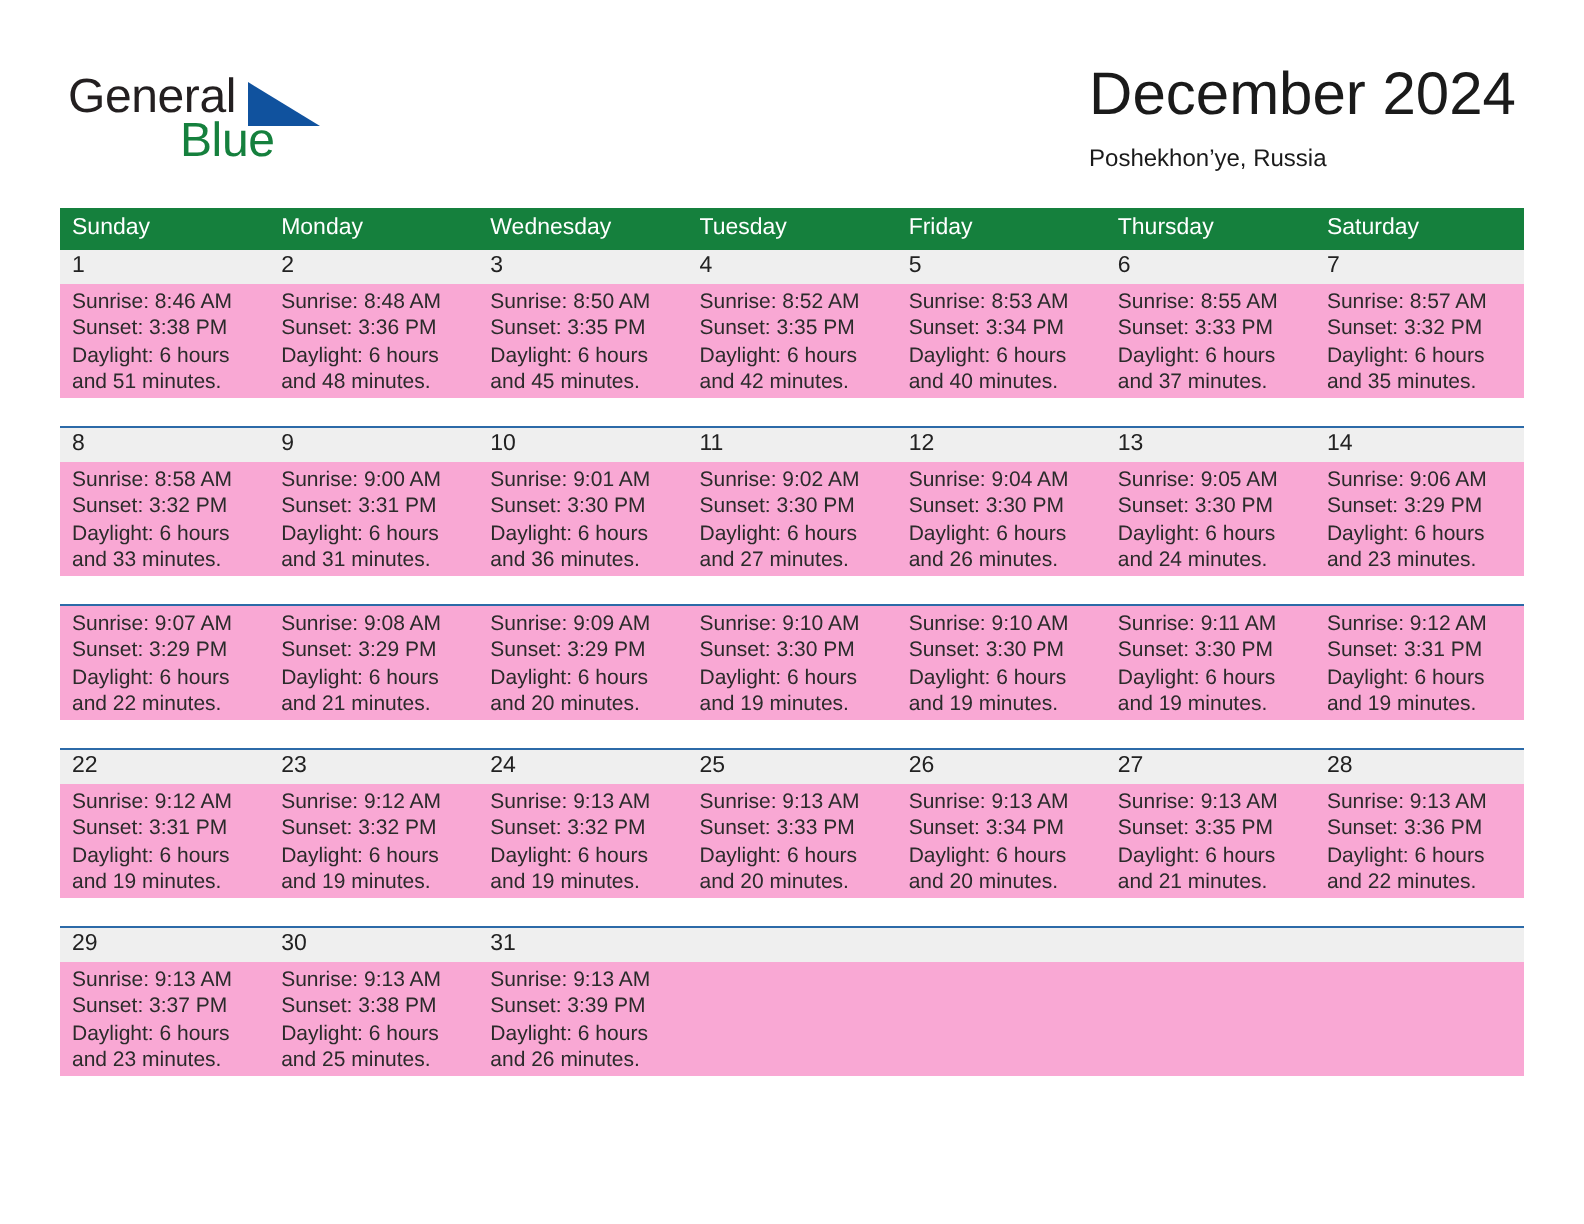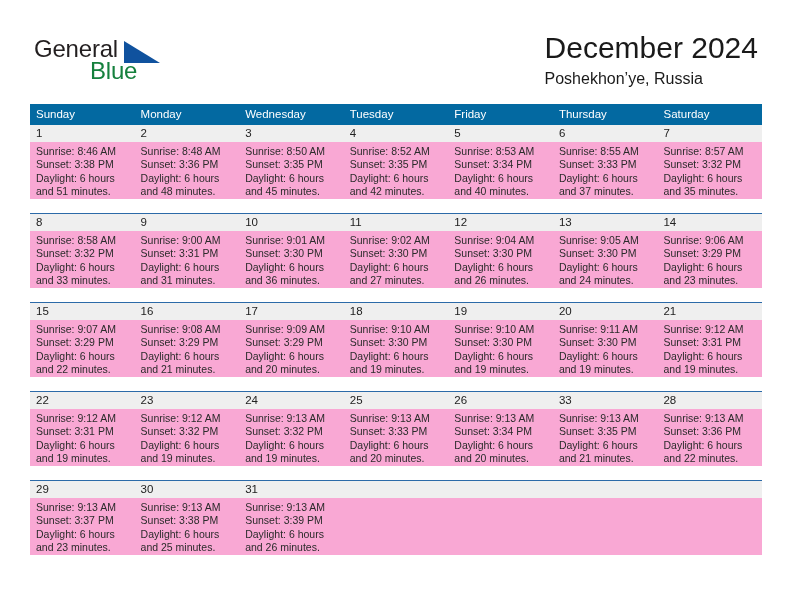--- a/index.html
+++ b/index.html
@@ -72,37 +72,37 @@
     top: 30px;
   }
   .cal-title {
     font-size: 30px;
     font-weight: normal;
     color: #1a1a1a;
     line-height: 36px;
     white-space: nowrap;
   }
   .cal-subtitle {
-    font-size: 16px;
+    font-size: 12px;
     color: #1a1a1a;
     line-height: 22px;
     margin-top: 2px;
     white-space: nowrap;
   }
 
   
   .calendar {
     position: absolute;
     left: 30px;
     top: 104px;
     width: 732px;
   }
   .weekday-row {
     display: flex;
-    background: #0369a1;
+    background: #15803d;
     height: 21px;
   }
   .weekday {
     flex: 1 1 0;
     font-size: 11.5px;
     color: #ffffff;
     line-height: 21px;
     padding-left: 6px;
     box-sizing: border-box;
     white-space: nowrap;
@@ -286,29 +286,20 @@
             <div class="detail">
               <div>Sunrise: 9:06 AM</div>
               <div>Sunset: 3:29 PM</div>
               <div>Daylight: 6 hours</div>
               <div>and 23 minutes.</div>
             </div>
           </div>
         </div>
         <div class="week-spacer"></div>
         <div class="week">
-          <div class="daynum-row">
-            <div class="daynum">15</div>
-            <div class="daynum">16</div>
-            <div class="daynum">17</div>
-            <div class="daynum">18</div>
-            <div class="daynum">19</div>
-            <div class="daynum">20</div>
-            <div class="daynum">21</div>
-          </div>
           <div class="detail-row">
             <div class="detail">
               <div>Sunrise: 9:07 AM</div>
               <div>Sunset: 3:29 PM</div>
               <div>Daylight: 6 hours</div>
               <div>and 22 minutes.</div>
             </div>
             <div class="detail">
               <div>Sunrise: 9:08 AM</div>
               <div>Sunset: 3:29 PM</div>
@@ -348,21 +339,21 @@
           </div>
         </div>
         <div class="week-spacer"></div>
         <div class="week">
           <div class="daynum-row">
             <div class="daynum">22</div>
             <div class="daynum">23</div>
             <div class="daynum">24</div>
             <div class="daynum">25</div>
             <div class="daynum">26</div>
-            <div class="daynum">33</div>
+            <div class="daynum">27</div>
             <div class="daynum">28</div>
           </div>
           <div class="detail-row">
             <div class="detail">
               <div>Sunrise: 9:12 AM</div>
               <div>Sunset: 3:31 PM</div>
               <div>Daylight: 6 hours</div>
               <div>and 19 minutes.</div>
             </div>
             <div class="detail">

